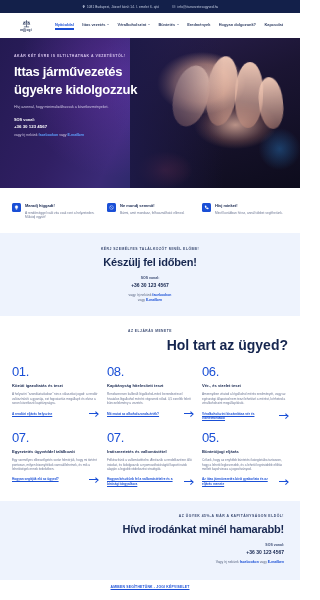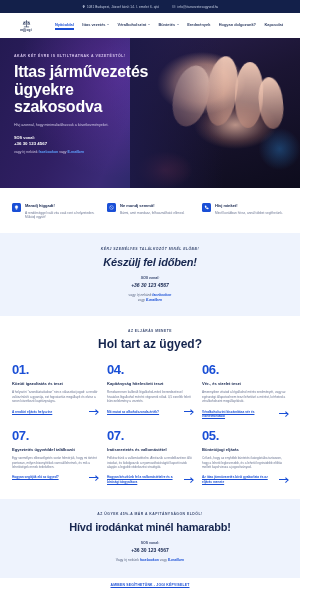--- a/index.html
+++ b/index.html
@@ -70,21 +70,21 @@
     position:absolute; border-radius:50%/46%;
     background:linear-gradient(180deg,rgba(246,206,186,.95),rgba(188,134,118,.55));
     filter:blur(.5px);
   }
   .hero-inner{ position:relative; z-index:3; padding:16px 0 0 14px; width:165px; }
   .hero-kicker{
     font-size:3.5px; font-weight:700; letter-spacing:.55px; color:#d9c7ef; text-transform:uppercase;
     margin-bottom:5px;
   }
   .hero-title{
-    font-size:16px; line-height:17.5px; font-weight:700; color:#fff; letter-spacing:-.25px;
+    font-size:13px; line-height:17.5px; font-weight:700; color:#fff; letter-spacing:-.25px;
   }
   .hero-sub{ font-size:3.6px; line-height:5px; color:#cfc7e4; margin-top:7px; max-width:126px; }
   .hero-sos{ font-size:3.9px; font-weight:700; color:#fff; margin-top:7px; }
   .hero-phone{ font-size:4.4px; font-weight:700; color:#fff; margin-top:1.5px; }
   .hero-links{ font-size:3.5px; color:#cfc7e4; margin-top:4px; }
   .hero-links a{ color:#5ea2ff; text-decoration:none; font-weight:700; }
 
   
   .features{
     background:#fff; display:flex; padding:15px 12px 14px; gap:9px;
@@ -93,51 +93,51 @@
   .feat-ico{
     width:9px;height:9px;flex:0 0 9px;border-radius:1.5px;background:#1a4fd6;
     display:flex;align-items:center;justify-content:center;
   }
   .feat-ico svg{ width:5px;height:5px;display:block;fill:#fff;stroke:#fff; }
   .feat-title{ font-size:4px; font-weight:700; color:#16264f; margin-bottom:2.5px; }
   .feat-desc{ font-size:3.2px; line-height:4.4px; color:#6c7693; }
 
   
   .cta{
-    background:#eef3fd; text-align:center; padding:14px 20px 14px;font-style:italic;
+    background:#eef3fd; text-align:center; padding:14px 20px 14px;
   }
   .cta-kicker{
     font-size:3.4px; font-weight:700; letter-spacing:.5px; color:#3a4a72; text-transform:uppercase;
   }
   .cta-title{ font-size:11px; font-weight:700; color:#16264f; margin-top:5px; letter-spacing:-.2px;}
   .cta-sos{ font-size:3.5px; font-weight:700; color:#3a4a72; margin-top:8px;}
   .cta-phone{ font-size:5px; font-weight:700; color:#16264f; margin-top:1.5px;}
   .cta-links{ font-size:3.4px; color:#5b6784; margin-top:5px; line-height:4.8px;}
   .cta-links a{ color:#1a4fd6; text-decoration:none; font-weight:700;}
 
   
   .steps-wrap{ background:#fff; padding:13px 12px 15px; }
   .steps-kicker{
     text-align:center; font-size:3.3px; font-weight:700; letter-spacing:.5px;
     color:#3a4a72; text-transform:uppercase;
   }
-  .steps-title{ text-align:center; font-size:12px; font-weight:700; color:#16264f; margin-top:4px;}
+  .steps-title{ text-align:right; font-size:14px; font-weight:700; color:#16264f; margin-top:4px;}
   .steps-grid{ display:grid; grid-template-columns:repeat(3,1fr); gap:11px 9px; margin-top:12px;}
-  .step-num{ font-size:13px; font-weight:700; color:#1a4fd6; letter-spacing:-.4px; line-height:13px;}
+  .step-num{ font-size:13px; font-weight:400; color:#1a4fd6; letter-spacing:-.4px; line-height:13px;}
   .step-title{ font-size:4.1px; font-weight:700; color:#16264f; margin-top:5px;}
   .step-desc{ font-size:3.1px; line-height:4.4px; color:#6c7693; margin-top:4px;}
   .step-link{
     display:flex; align-items:center; justify-content:space-between; gap:3px;
     margin-top:6px; font-size:3.2px; font-weight:700; color:#1a4fd6; line-height:4.3px;
   }
   .arrow{ width:9px;height:1px;background:#1a4fd6;position:relative;flex:0 0 9px;}
   .arrow::after{content:"";position:absolute;right:0;top:-1.4px;width:2.6px;height:2.6px;border-top:1px solid #1a4fd6;border-right:1px solid #1a4fd6;transform:rotate(45deg);}
 
   
-  .cta2{ background:#eef3fd; text-align:center; padding:13px 32px 16px; }
+  .cta2{ background:#eef3fd; text-align:right; padding:13px 16px 16px; }
   .footer-strip{ background:#fff; height:14px; display:flex; align-items:center; justify-content:center;}
   .footer-link{ font-size:3.4px; font-weight:700; color:#1a4fd6; letter-spacing:.2px;}
 </style>
 </head>
 <body>
 
 <div class="page">
 
   <div class="topbar">
     <div class="tb-item">
@@ -196,21 +196,21 @@
         <span style="left:26%;top:18%;width:34px;height:62px;transform:rotate(14deg);"></span>
         <span style="left:45%;top:12%;width:30px;height:70px;transform:rotate(8deg);"></span>
         <span style="left:62%;top:16%;width:28px;height:66px;transform:rotate(2deg);"></span>
         <span style="left:76%;top:26%;width:24px;height:52px;transform:rotate(-6deg);"></span>
       </div>
     </div>
     <div class="hero-inner">
       <div class="hero-kicker">AKÁR KÉT ÉVRE IS ELTILTHATNAK A VEZETÉSTŐL!</div>
       <div class="hero-title">
         <div>Ittas járművezetés</div>
-        <div>ügyekre szakosodva</div>
+        <div>ügyekre kidolgozzuk</div>
       </div>
       <div class="hero-sub">Hívj azonnal, hogy minimalizálhassuk a következményeket.</div>
       <div class="hero-sos">SOS vonal:</div>
       <div class="hero-phone">+36 30 123 4567</div>
       <div class="hero-links"><span>vagy írj nekünk </span><a href="#">facebookon</a><span> vagy </span><a href="#">E-mailben</a></div>
     </div>
   </div>
 
   <div class="features">
     <div class="feat">
@@ -266,21 +266,21 @@
         <div class="step-num">01.</div>
         <div class="step-title">Közúti igazoltatás és teszt</div>
         <div class="step-desc">A helyszíni "szondáztatásban" nincs választási jogod: a rendőr valószínűsíti a gyanúja, ezt fogvatartás megállapít és elvisz a soron következő kapitányságra.</div>
         <a class="step-link" href="#">
             <span>A rendőri eljárás helyszíne</span>
             <i class="arrow"></i>
           </a>
       </div>
 
       <div>
-        <div class="step-num">04.</div>
+        <div class="step-num">08.</div>
         <div class="step-title">Kapitányság hitelesített teszt</div>
         <div class="step-desc">Rendszeresen kalibrált légalkohol-mérő berendezéssel hivatalos légalkohol mérést végeznek rólad. 0,5 ezrelék felett bűncselekmény a vezetés.</div>
         <a class="step-link" href="#">
             <span>Mit mutat az alkoholszonda-érték?</span>
             <i class="arrow"></i>
           </a>
       </div>
 
       <div>
         <div class="step-num">06.</div>

